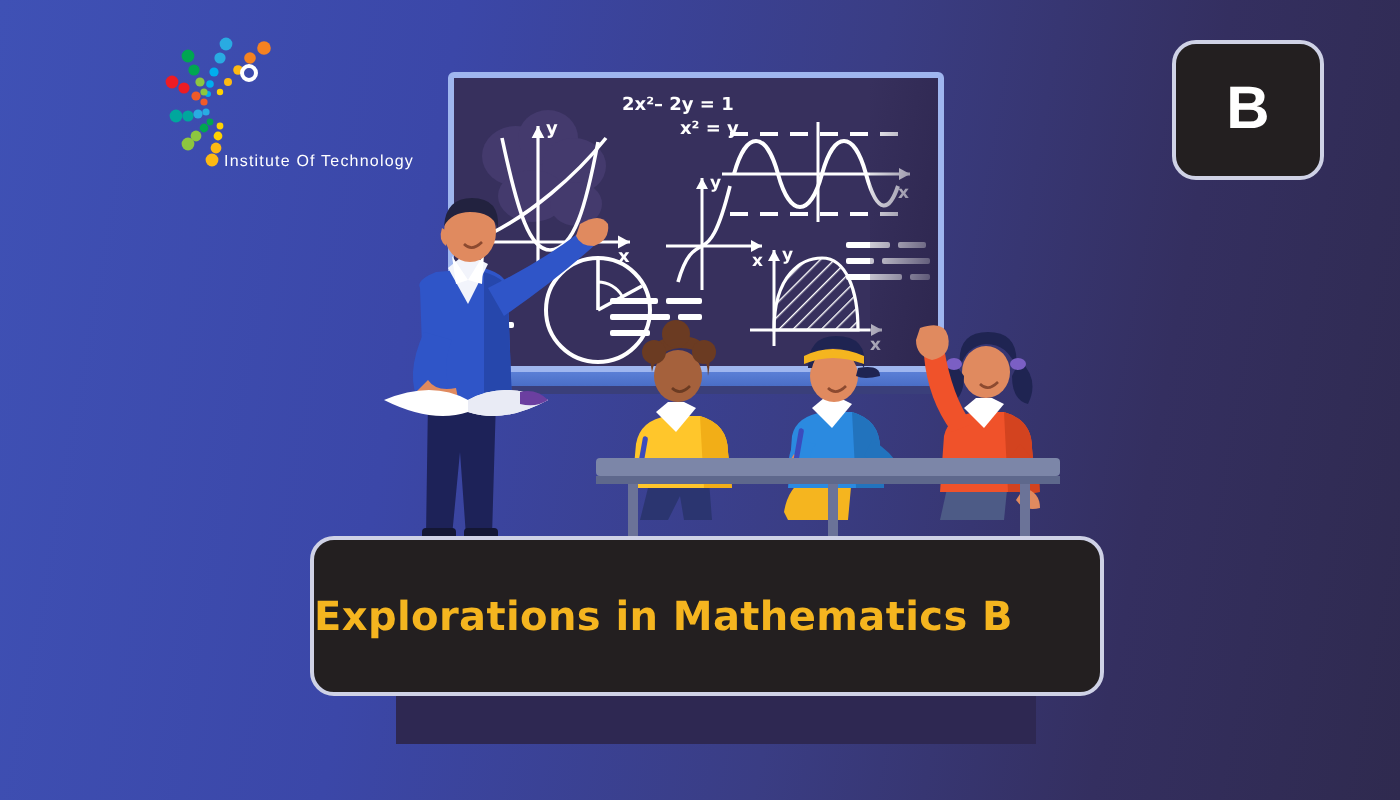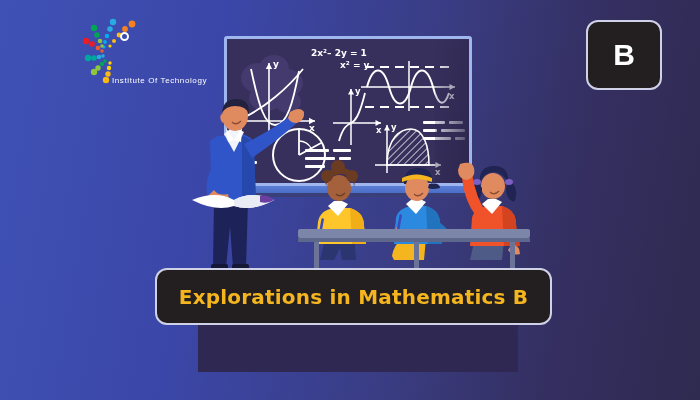--- a/index.html
+++ b/index.html
@@ -52,23 +52,23 @@
   #wall{position:absolute;left:198px;top:0;width:320px;height:372px;background:#413a6b;z-index:-1;}
 
   
   #teacher{position:absolute;left:186px;top:96px;width:120px;height:176px;}
 
   
   #floor{position:absolute;left:198px;top:268px;width:320px;height:104px;background:#2e2852;}
 
   
   #title-panel{
-    position:absolute;left:155px;top:268px;width:397px;height:57px;
+    position:absolute;left:155px;top:268px;width:397px;height:80px;
     background:#231f20;border:2px solid #cfd2e6;border-radius:12px;
-    display:flex;align-items:center;justify-content:center;box-sizing:border-box;
+    display:flex;align-items:center;box-sizing:border-box;
   }
   #title-text{color:#f5b51f;font-size:20px;font-weight:700;letter-spacing:.2px;
     font-family:"DejaVu Sans", sans-serif;}
 
   svg{display:block;overflow:visible;}
 </style>
 </head>
 <body>
 
 <div id="stage">

